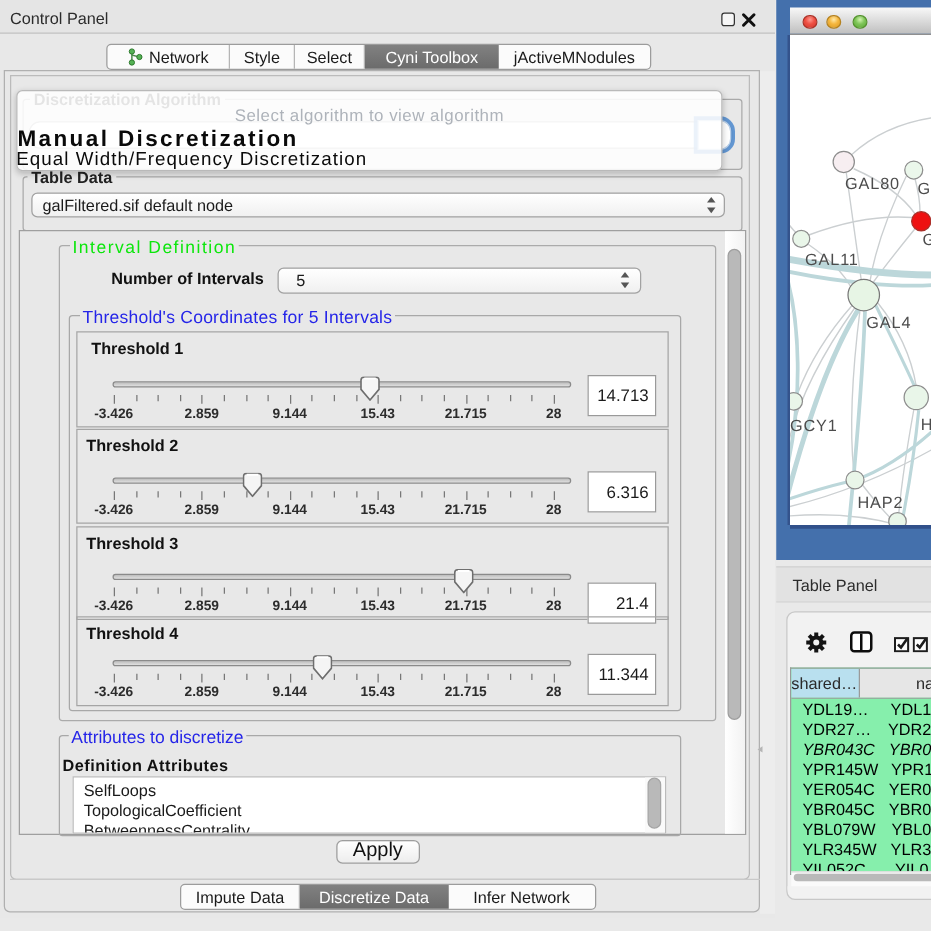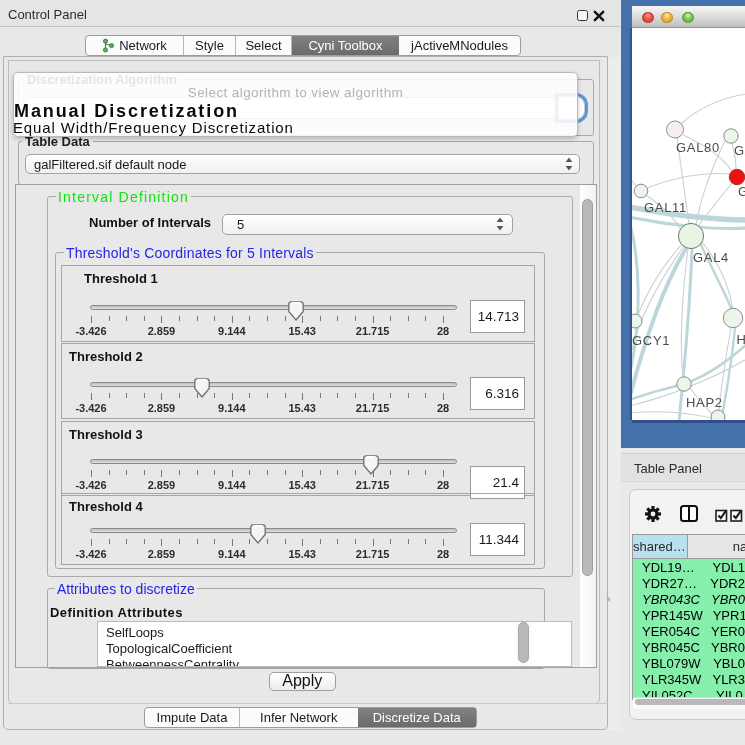--- a/index.html
+++ b/index.html
@@ -75,21 +75,21 @@
 <svg class="abs" style="left:495px;top:217px;" width="10" height="14" viewBox="0 0 10 14">
     <path d="M5 0.5 L8.4 5 H1.6 Z" fill="#555"></path>
     <path d="M5 13.5 L8.4 9 H1.6 Z" fill="#555"></path>
   </svg>
 
 <div class="abs" style="left:55px;top:252px;width:488px;height:315px;border:1px solid #a8a8a8;border-radius:3px;"></div>
 <div class="abs" style="left:64px;top:245px;font-size:14px;letter-spacing:0.2px;color:#2525e8;background:#e8e8e8;padding:0 2px;">Threshold's Coordinates for 5 Intervals</div>
 
 <div id="thresholds">
     <div class="abs" style="left:61px;top:265px;width:472px;height:75px;border:1px solid #a5a5a5;"></div>
-    <div class="abs b13" style="left:84px;top:271px;font-weight:bold;color:#111;">Threshold 1</div>
+    <div class="abs b13" style="left:73px;top:271px;font-weight:bold;color:#111;">Threshold 1</div>
     <div class="abs" style="left:90px;top:304.5px;width:367px;height:5px;border-radius:3px;background:linear-gradient(#bdbdbd,#e0e0e0);border:1px solid #8a8a8a;box-sizing:border-box;"></div>
     <div class="abs" style="left:91px;top:316px;width:1px;height:7px;background:#777;"></div>
     <div class="abs" style="left:108.6px;top:316px;width:1px;height:4.5px;background:#777;"></div>
     <div class="abs" style="left:126.2px;top:316px;width:1px;height:4.5px;background:#777;"></div>
     <div class="abs" style="left:143.8px;top:316px;width:1px;height:4.5px;background:#777;"></div>
     <div class="abs" style="left:161.4px;top:316px;width:1px;height:7px;background:#777;"></div>
     <div class="abs" style="left:179px;top:316px;width:1px;height:4.5px;background:#777;"></div>
     <div class="abs" style="left:196.60000000000002px;top:316px;width:1px;height:4.5px;background:#777;"></div>
     <div class="abs" style="left:214.20000000000002px;top:316px;width:1px;height:4.5px;background:#777;"></div>
     <div class="abs" style="left:231.8px;top:316px;width:1px;height:7px;background:#777;"></div>
@@ -219,34 +219,34 @@
     <svg class="abs" style="left:250px;top:523.5px;" width="16" height="20" viewBox="0 0 16 20">
       <path d="M3 0.8 H13 A2.3 2.3 0 0 1 15.2 3.1 V10.5 L8 19 L0.8 10.5 V3.1 A2.3 2.3 0 0 1 3 0.8 Z" fill="#f5f5f5" stroke="#6e6e6e" stroke-width="1.3"></path>
       <path d="M3.4 1.8 H12.6" stroke="#ffffff" stroke-width="1.6"></path>
     </svg>
     <div class="abs" style="left:470px;top:523px;width:55px;height:32.5px;background:#fff;border:1px solid #9a9a9a;box-sizing:border-box;display:flex;align-items:center;justify-content:flex-end;padding-right:5px;font-size:13.5px;color:#1a1a1a;">11.344</div>
   </div>
 
 <div class="abs" style="left:47px;top:588px;width:496px;height:79px;border:1px solid #a8a8a8;border-radius:3px;"></div>
 <div class="abs" style="left:55px;top:581px;font-size:14px;color:#2525e8;background:#e8e8e8;padding:0 2px;">Attributes to discretize</div>
 <div class="abs b13" style="left:50px;top:605px;color:#111;font-weight:bold;letter-spacing:0.4px;">Definition Attributes</div>
-<div class="abs" style="left:58px;top:621px;width:475px;height:46px;background:#fff;border:1px solid #bbb;box-sizing:border-box;overflow:hidden;margin-left:39px;">
+<div class="abs" style="left:58px;top:621px;width:475px;height:46px;background:#fff;border:1px solid #bbb;box-sizing:border-box;overflow:hidden;">
   <div style="font-size:13px;color:#1a1a1a;padding-left:8px;line-height:16.4px;padding-top:2.5px;">SelfLoops<br>TopologicalCoefficient<br>BetweennessCentrality<br></div>
 </div>
 <div class="abs" style="left:516px;top:622px;width:16px;height:44px;background:#fafafa;"></div>
 <div class="abs" style="left:518px;top:622px;width:11px;height:41px;background:#b9b9b9;border:1px solid #a5a5a5;border-radius:6px;box-sizing:border-box;"></div>
 
 <div class="abs" style="left:268.5px;top:671.5px;width:67.5px;height:19px;background:linear-gradient(#ffffff,#ededed);border:1px solid #9e9e9e;border-radius:5px;box-sizing:border-box;display:flex;align-items:center;justify-content:center;font-size:16px;color:#111;">Apply</div>
 
 <div class="abs" style="left:8px;top:703px;width:600px;height:1px;background:#c9c9c9;"></div>
 
 <div class="abs" style="left:144px;top:707px;width:333px;height:21px;background:#fbfbfb;border:1px solid #9c9c9c;border-radius:4px;box-sizing:border-box;display:flex;font-size:13px;color:#1a1a1a;">
   <div style="width:94px;border-right:1px solid #b5b5b5;display:flex;align-items:center;justify-content:center;">Impute Data</div>
+  <div style="width:118.5px;background:linear-gradient(#818181,#6b6b6b);color:#fff;display:flex;align-items:center;justify-content:center;">Discretize Data</div>
   <div style="flex:1;display:flex;align-items:center;justify-content:center;">Infer Network</div>
-  <div style="width:118.5px;background:linear-gradient(#818181,#6b6b6b);color:#fff;display:flex;align-items:center;justify-content:center;">Discretize Data</div>
 </div>
 
 <svg class="abs" style="left:605px;top:596px;" width="6" height="7" viewBox="0 0 6 7">
     <path d="M5 1 L1 3.5 L5 6 Z" fill="#b5b5b5"></path>
   </svg>
 
 <div class="abs" style="left:13px;top:72px;width:565px;height:65px;background:rgba(255,255,255,.87);border:1px solid #b9b9b9;border-radius:5px;box-shadow:0 2px 5px rgba(0,0,0,.22);box-sizing:border-box;z-index:50;"></div>
 <div class="abs" style="left:13px;top:85px;width:565px;text-align:center;font-size:13.5px;letter-spacing:0.4px;color:#aeb3ba;z-index:51;">Select algorithm to view algorithm</div>
 <div class="abs" style="left:14px;top:101px;font-weight:bold;font-size:18px;letter-spacing:1.9px;color:#0a0a0a;z-index:51;">Manual Discretization</div>
 <div class="abs" style="left:13px;top:118.5px;font-size:15px;letter-spacing:0.85px;color:#0a0a0a;z-index:51;">Equal Width/Frequency Discretization</div>

